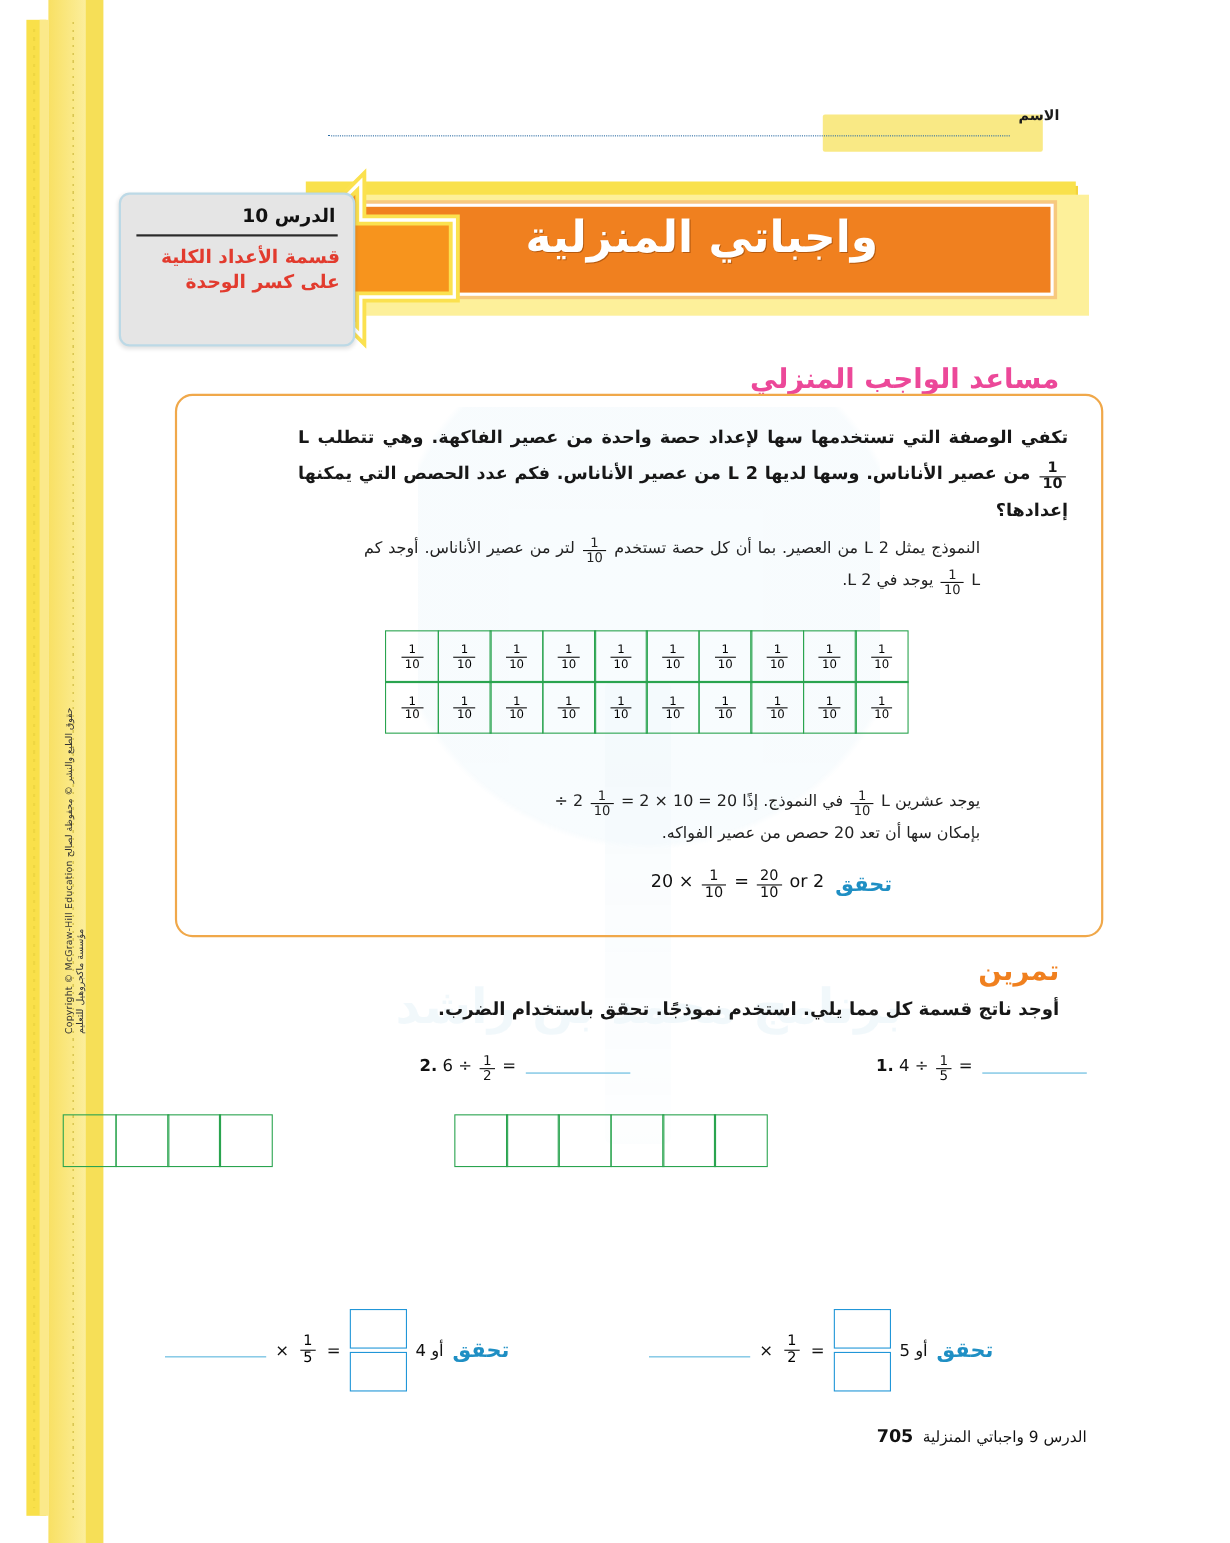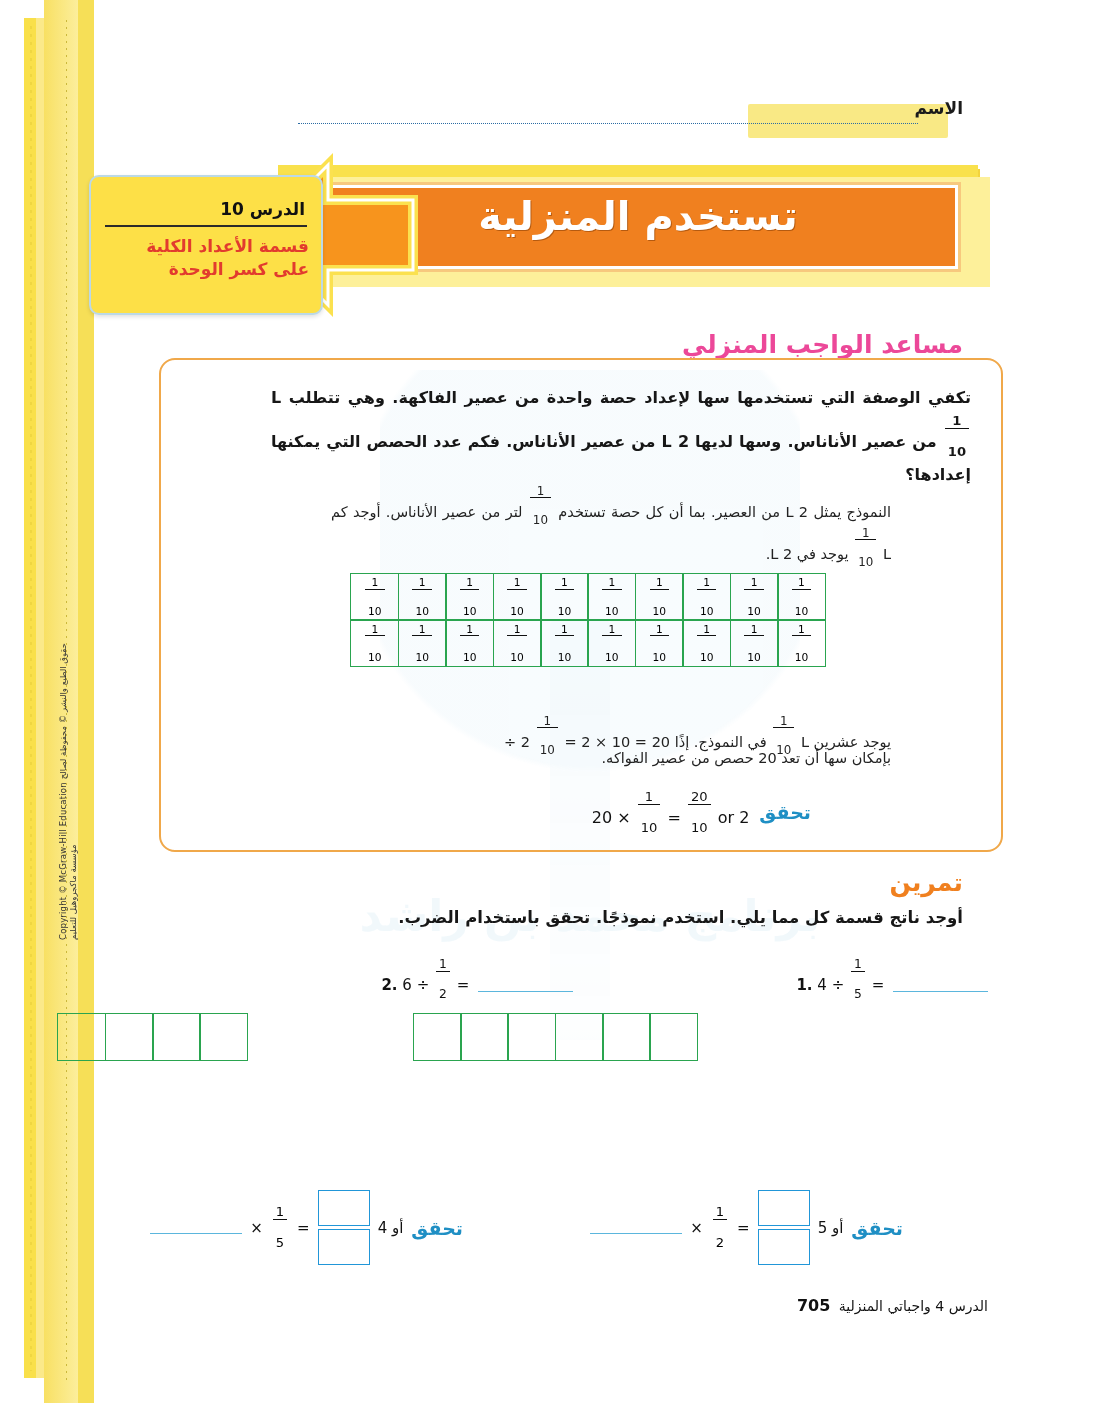--- a/index.html
+++ b/index.html
@@ -24,56 +24,56 @@
     pointer-events:none;color:#1f7fb5;}
   .wm-tree{position:absolute;left:130px;top:80px;width:420px;height:740px;
     background:radial-gradient(circle at 50% 22%, rgba(120,190,225,.55) 0 38%, rgba(255,255,255,0) 39%);}
   .wm-trunk{position:absolute;left:300px;top:330px;width:60px;height:420px;
     background:linear-gradient(to bottom,rgba(120,190,225,.5),rgba(120,190,225,.15));border-radius:6px;}
   .wm-text{position:absolute;left:60px;top:690px;width:560px;text-align:center;
     font-size:40px;font-weight:700;color:#7fc0dd;line-height:1.15;font-family:"Liberation Sans",sans-serif;}
   .wm-text small{display:block;font-size:34px;}
   .wm-ar{position:absolute;left:60px;top:600px;width:560px;text-align:center;font-size:44px;color:#7fc0dd;font-weight:700;}
   
-  .name-label{position:absolute;right:155px;top:98px;font-size:17px;font-weight:700;color:#1b1b1b;margin-left:45px;}
+  .name-label{position:absolute;right:155px;top:98px;font-size:13px;font-weight:700;color:#1b1b1b;margin-left:45px;}
   .name-rule{position:absolute;right:200px;top:122px;width:620px;border-bottom:1px dotted #2b6ca3;height:1px;}
   .name-hl{position:absolute;right:170px;top:104px;width:200px;height:34px;background:#f7e15c;opacity:.75;border-radius:2px;}
   
   .banner-wrap{position:absolute;right:120px;top:155px;width:840px;height:150px;}
   .banner-yellow{position:absolute;right:20px;top:10px;width:700px;height:115px;background:#f9e14c;
     transform:skewX(-0.0deg);box-shadow:2px 4px 0 #f3d43d;}
   .banner-yellow2{position:absolute;right:8px;top:22px;width:700px;height:110px;background:#fdf09a;}
   .banner-orange{position:absolute;right:40px;top:30px;width:640px;height:78px;background:#f0801f;
     border:3px solid #fff;box-shadow:0 0 0 3px #f7c97e;}
   .banner-text{position:absolute;right:60px;top:38px;width:600px;text-align:center;
     color:#fff;font-size:40px;font-weight:700;letter-spacing:1px;
     text-shadow:1px 1px 0 #b55a10;font-family:"DejaVu Sans",sans-serif;}
   
   .arrow{position:absolute;right:690px;top:140px;width:190px;height:190px;}
   .arrow svg{display:block;}
   
-  .lesson-box{position:absolute;right:795px;top:175px;width:234px;min-height:140px;background:#fde047;
-    border:2px solid #bcd9e6;border-radius:10px;padding:20px 12px 12px;box-sizing:border-box;
+  .lesson-box{position:absolute;right:795px;top:175px;width:215px;min-height:140px;background:#e5e5e5;
+    border:2px solid #bcd9e6;border-radius:10px;padding:8px 12px 12px;box-sizing:border-box;
     box-shadow:0 2px 4px rgba(0,0,0,.12);}
   .lesson-num{font-size:17px;font-weight:700;color:#111;text-align:right;padding:2px 4px 6px;}
   .lesson-sep{border-bottom:2px solid #2a2a2a;margin:0 2px 8px;}
   .lesson-title{font-size:17px;font-weight:700;color:#e23b2e;line-height:1.35;text-align:right;padding-left:6px;}
   
   .sec-head{position:absolute;right:155px;top:330px;font-size:25px;font-weight:700;color:#ec4899;}
   
   .helper-card{position:absolute;right:115px;top:358px;width:840px;height:490px;
     border:2px solid #f0a84a;border-radius:16px;background:transparent;}
   .hc-body{position:absolute;right:0;top:0;width:840px;height:490px;}
   .prob-text{position:absolute;right:30px;top:22px;width:700px;text-align:justify;
     font-size:16px;font-weight:700;color:#171717;line-height:2.0;direction:rtl;}
   .sub-text{position:absolute;right:110px;top:125px;width:560px;text-align:justify;
     font-size:14.5px;color:#222;line-height:2.0;direction:rtl;}
   .frac{display:inline-block;vertical-align:-0.55em;text-align:center;line-height:1.05;margin:0 2px;}
   .frac .n{display:block;font-size:.82em;border-bottom:1.3px solid #111;padding:0 3px;}
-  .frac .d{display:block;font-size:.82em;padding:0 3px;margin-top:16px;}
+  .frac .d{display:block;font-size:.82em;padding:0 3px;}
   
   .tenths{position:absolute;right:175px;top:213px;width:490px;}
   .row{display:flex;}
   .cell{width:49px;height:48px;border:1.6px solid #2aa44f;box-sizing:border-box;
     display:flex;align-items:center;justify-content:center;background:transparent;margin-left:-1.6px;}
   .row+.row .cell{margin-top:-1.6px;}
   .cell .frac{font-size:13px;}
   .concl1{position:absolute;right:110px;top:355px;width:560px;text-align:right;font-size:14.5px;color:#222;line-height:2;}
   .concl2{position:absolute;right:110px;top:390px;width:560px;font-size:14.5px;color:#222;}
   .check-row{position:absolute;right:190px;top:430px;width:470px;display:flex;align-items:center;justify-content:flex-start;gap:10px;}
@@ -122,21 +122,21 @@
 </div>
 
 <div class="name-hl"></div>
 <div class="name-label">الاسم</div>
 <div class="name-rule"></div>
 
 <div class="banner-wrap">
   <div class="banner-yellow"></div>
   <div class="banner-yellow2"></div>
   <div class="banner-orange"></div>
-  <div class="banner-text">تستخدم المنزلية</div>
+  <div class="banner-text">واجباتي المنزلية</div>
 </div>
 
 <div class="arrow">
   <svg width="190" height="190" viewBox="0 0 190 190">
     <polygon points="20,95 90,25 90,60 175,60 175,130 90,130 90,165" fill="#f7941d" stroke="#fbe14f" stroke-width="10"></polygon>
     <polygon points="20,95 90,25 90,60 175,60 175,130 90,130 90,165" fill="none" stroke="#fff" stroke-width="3"></polygon>
   </svg>
 </div>
 
 <div class="lesson-box">
@@ -404,16 +404,16 @@
   <span class="txt">=</span>
   <span class="stack">
     <span class="sq"></span>
     <span class="sq"></span>
   </span>
   <span class="txt">أو 5</span>
   <span class="lbl">تحقق</span>
 </div>
 
 <div class="footer">
-  <span>الدرس 4  واجباتي المنزلية</span>
+  <span>الدرس 9  واجباتي المنزلية</span>
   <span class="pg">705</span>
 </div>
 <div class="side-credit">Copyright © McGraw-Hill Education  حقوق الطبع والنشر © محفوظة لصالح مؤسسة ماكجروهيل للتعليم</div>
 
 </body></html>

